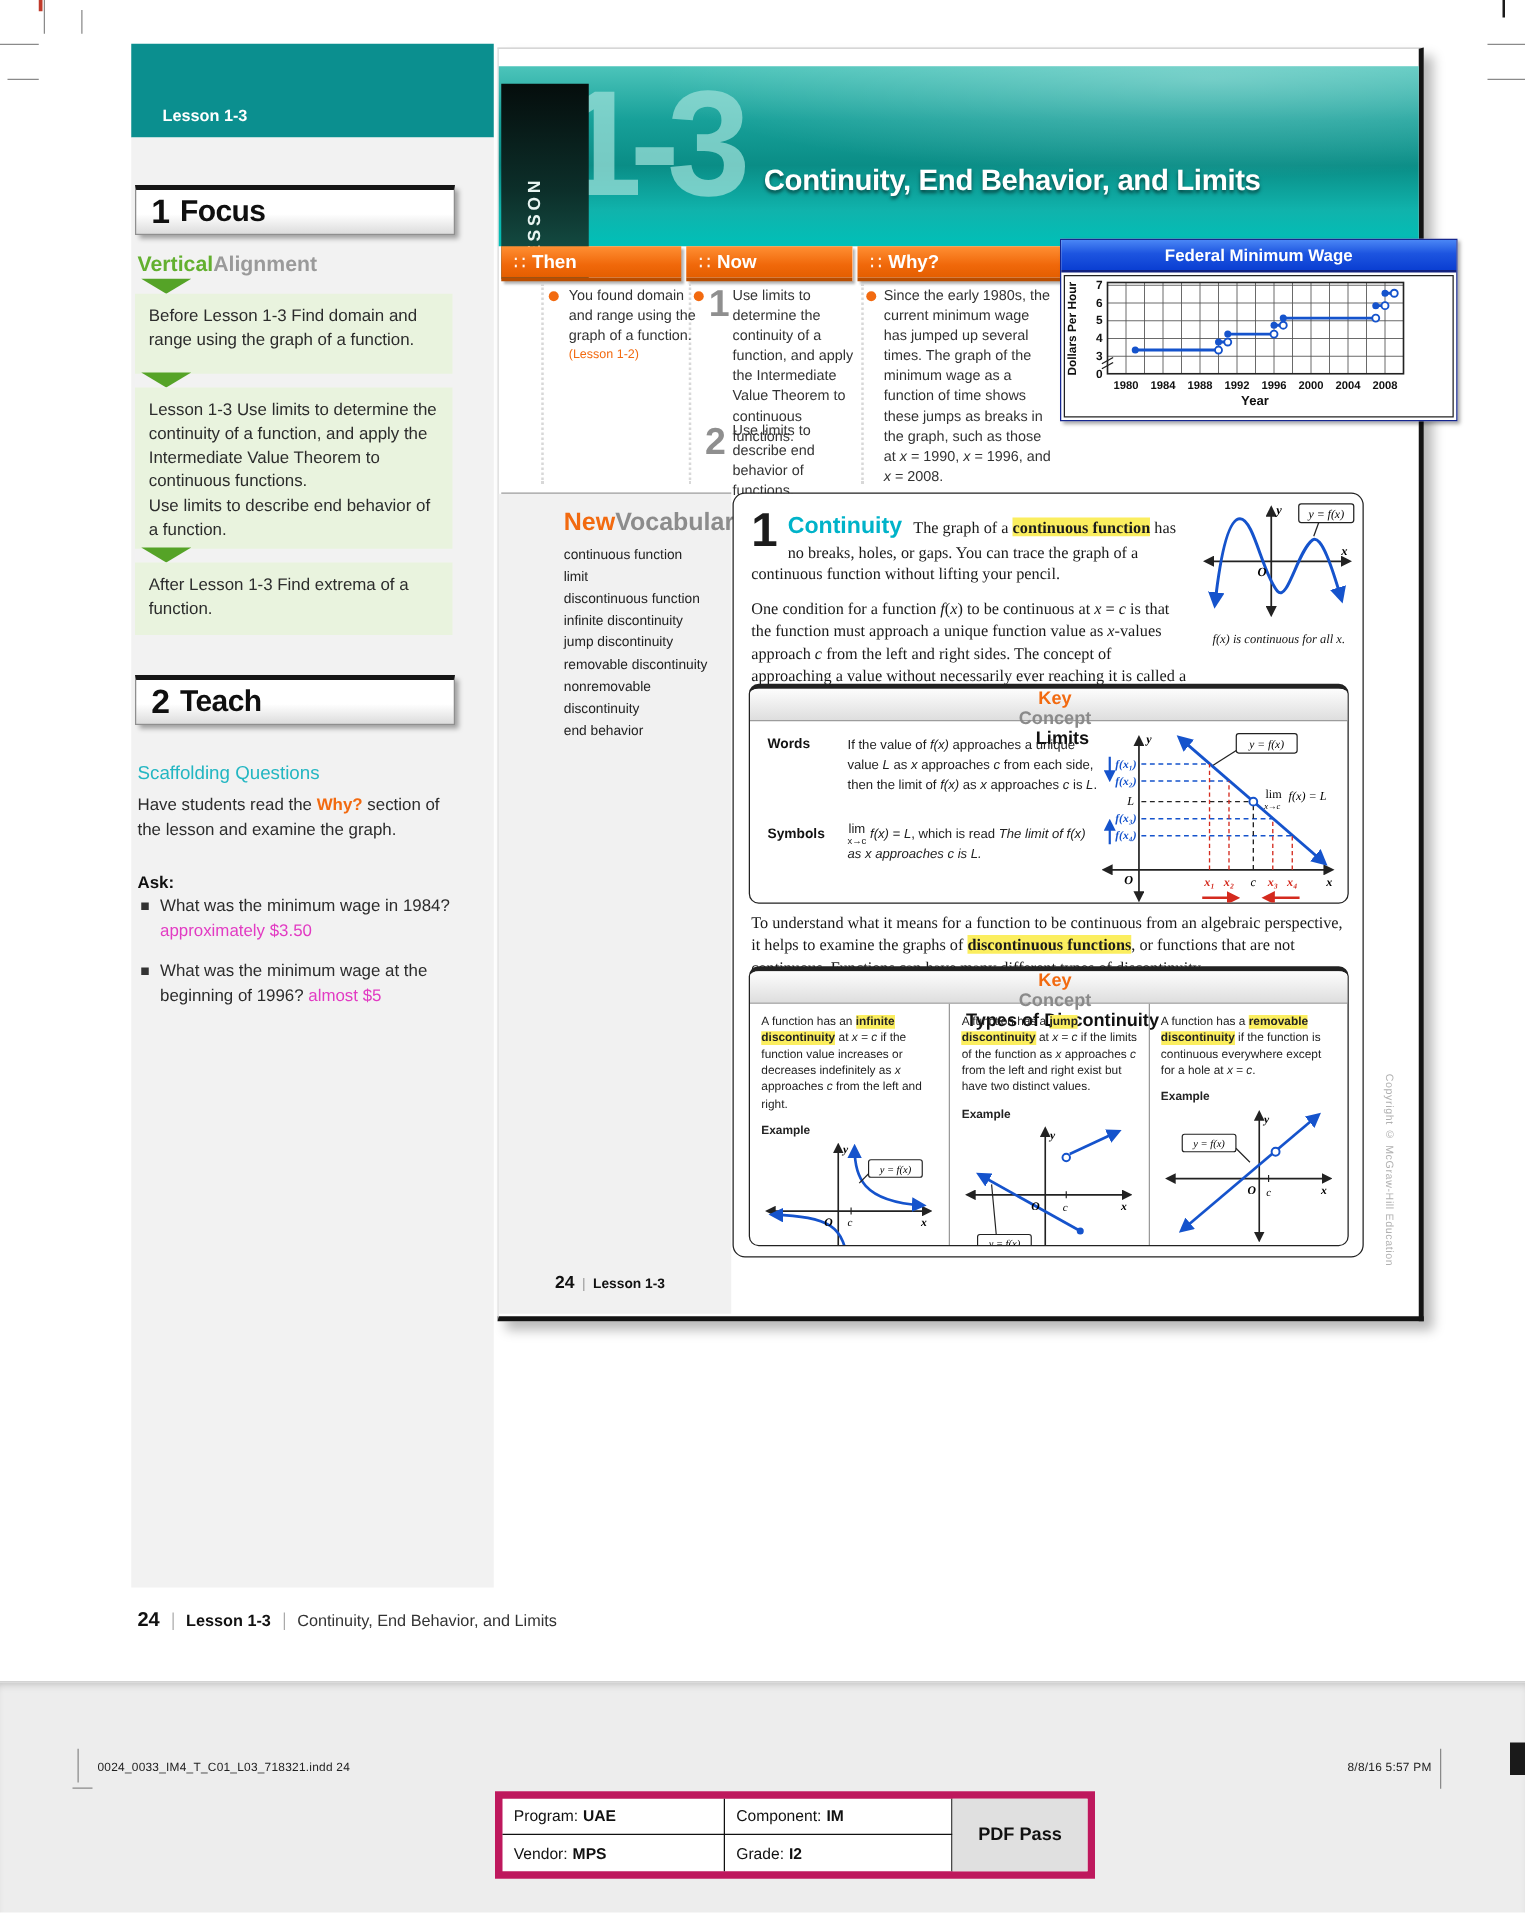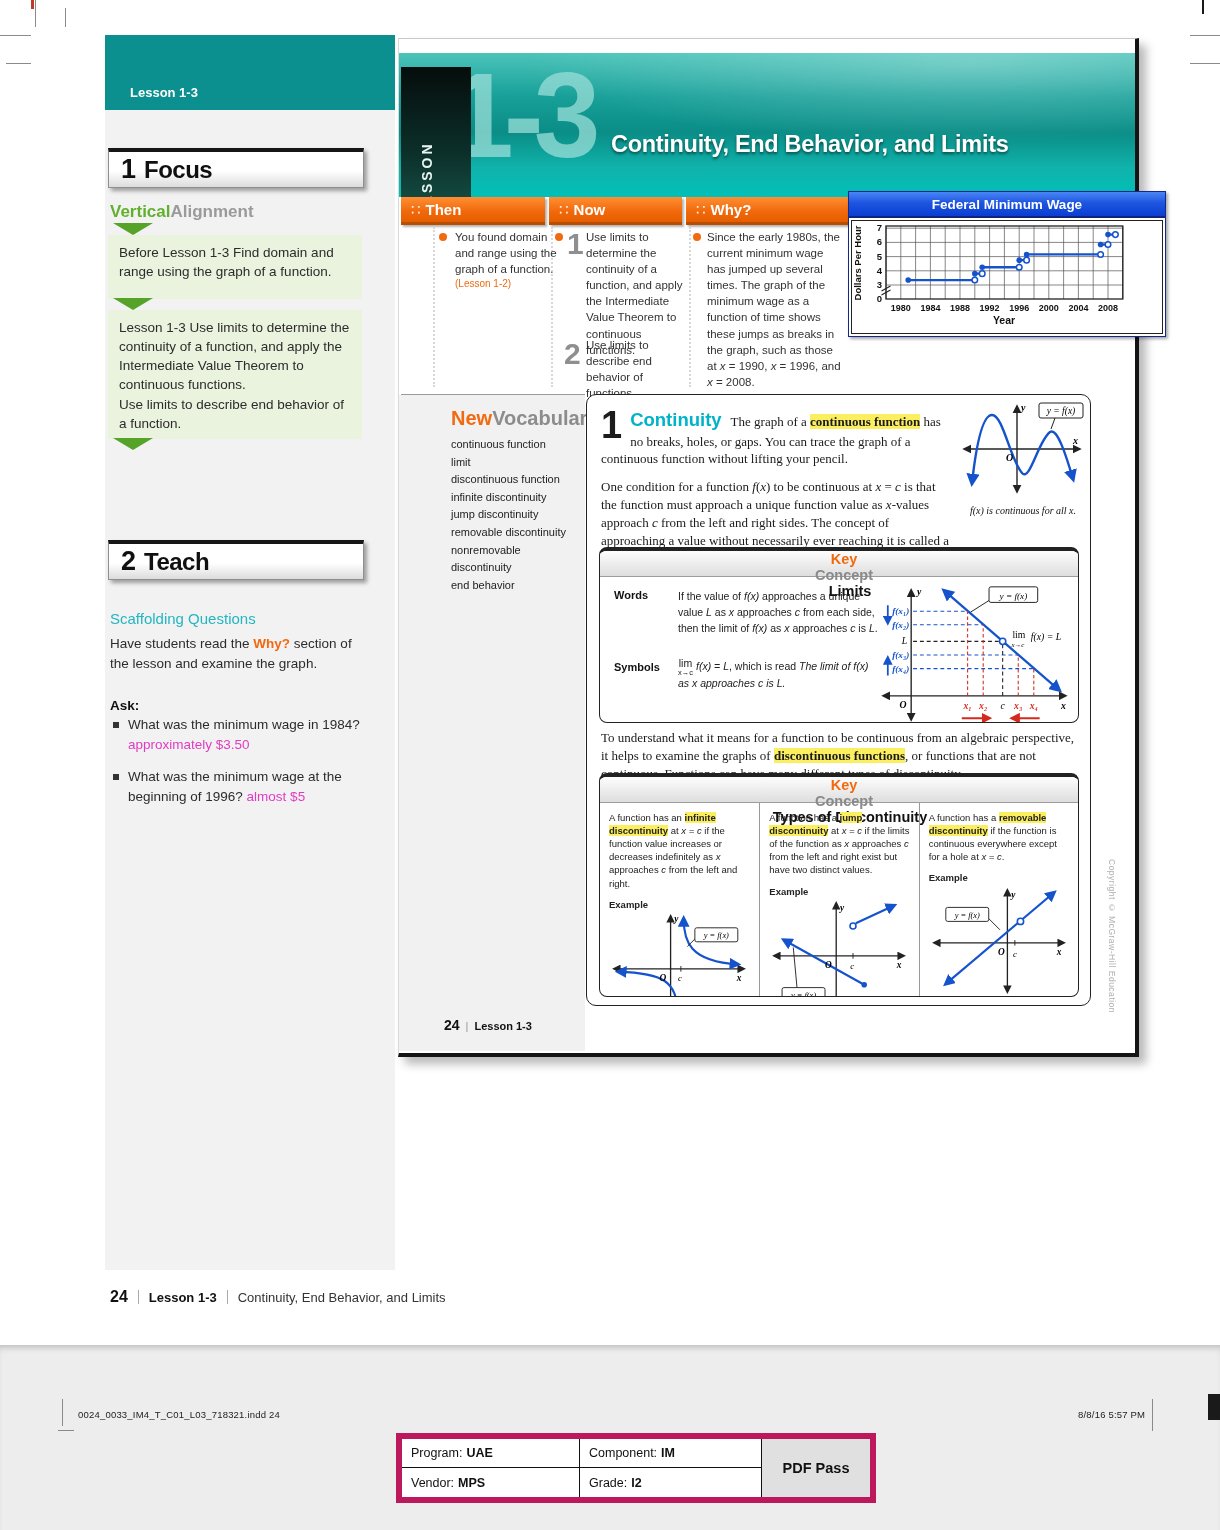--- a/index.html
+++ b/index.html
@@ -92,21 +92,21 @@
       display:flex;align-items:center;padding-left:10px;font-size:14.5px;font-weight:800;flex-direction:column;}
   .kchead .k{color:#f26a10;}
   .kchead .c{color:#8a8a8a;}
   .kchead .t{color:#111;margin-left:12px;}
   .kcbody{position:relative;}
   .kcrow-label{position:absolute;left:14px;font-weight:800;font-size:11px;color:#111;}
   .kcrow-text{position:absolute;left:78px;width:200px;font-size:10.5px;line-height:1.5;color:#222;}
   .limstack{display:inline-block;text-align:center;vertical-align:middle;line-height:.95;margin-right:3px;}
   .limstack .sub{display:block;font-size:7.5px;}
   .limfigwrap{position:absolute;right:6px;top:4px;}
-  .typecols{display:flex;}
+  .typecols{display:flex;justify-content:flex-end;}
   .typecol{width:33.33%;padding:8px 9px 4px 9px;box-sizing:border-box;font-size:9.5px;line-height:1.38;color:#222;}
   .typecol + .typecol{border-left:1px solid #9a9a9a;}
   .typecol .ex{font-weight:800;margin:8px 0 0 0;}
   .pagenum{position:absolute;left:45px;top:978px;font-size:11px;color:#111;}
   .pagenum .n{font-weight:800;font-size:14px;}
   .pagenum .sep{color:#999;margin:0 6px;}
   .pagenum .l{font-weight:800;}
   .copyr{position:absolute;left:704px;top:820px;width:14px;height:190px;color:#b0b0b0;font-size:8.5px;
         writing-mode:vertical-rl;letter-spacing:.5px;}
   .bridge{position:absolute;left:14px;top:334px;width:478px;font-family:"Liberation Serif",serif;
@@ -176,20 +176,23 @@
   <div class="gtri" style="top:113px;"></div>
   <div class="greenblock" style="top:125px;height:64px;">
     <span><span class="b">Before Lesson 1-3  </span><span>Find domain and range using the graph of a function.</span></span>
   </div>
   <div class="gtri" style="top:188px;"></div>
   <div class="greenblock" style="top:200px;height:129px;">
     <div><span class="b">Lesson 1-3  </span><span>Use limits to determine the continuity of a function, and apply the Intermediate Value Theorem to continuous functions.</span></div>
     <div><span>Use limits to describe end behavior of a function.</span></div>
   </div>
   <div class="gtri" style="top:328px;"></div>
+  <div class="greenblock" style="top:340px;height:58px;">
+    <span><span class="b">After Lesson 1-3  </span><span>Find extrema of a function.</span></span>
+  </div>
 
   <div class="hdrbox" style="top:430px;">
     <span class="n">2</span>
     <span class="w">Teach</span>
   </div>
 
   <div class="scafhead" style="top:500px;">Scaffolding Questions</div>
   <div class="t-par" style="top:524px;"><span>Have students read the </span><span class="or">Why?</span><span> section of the lesson and examine the graph.</span></div>
   <div class="t-par askb" style="top:586px;">Ask:</div>
   <div class="bullet-sq" style="left:8px;top:612px;"></div>

